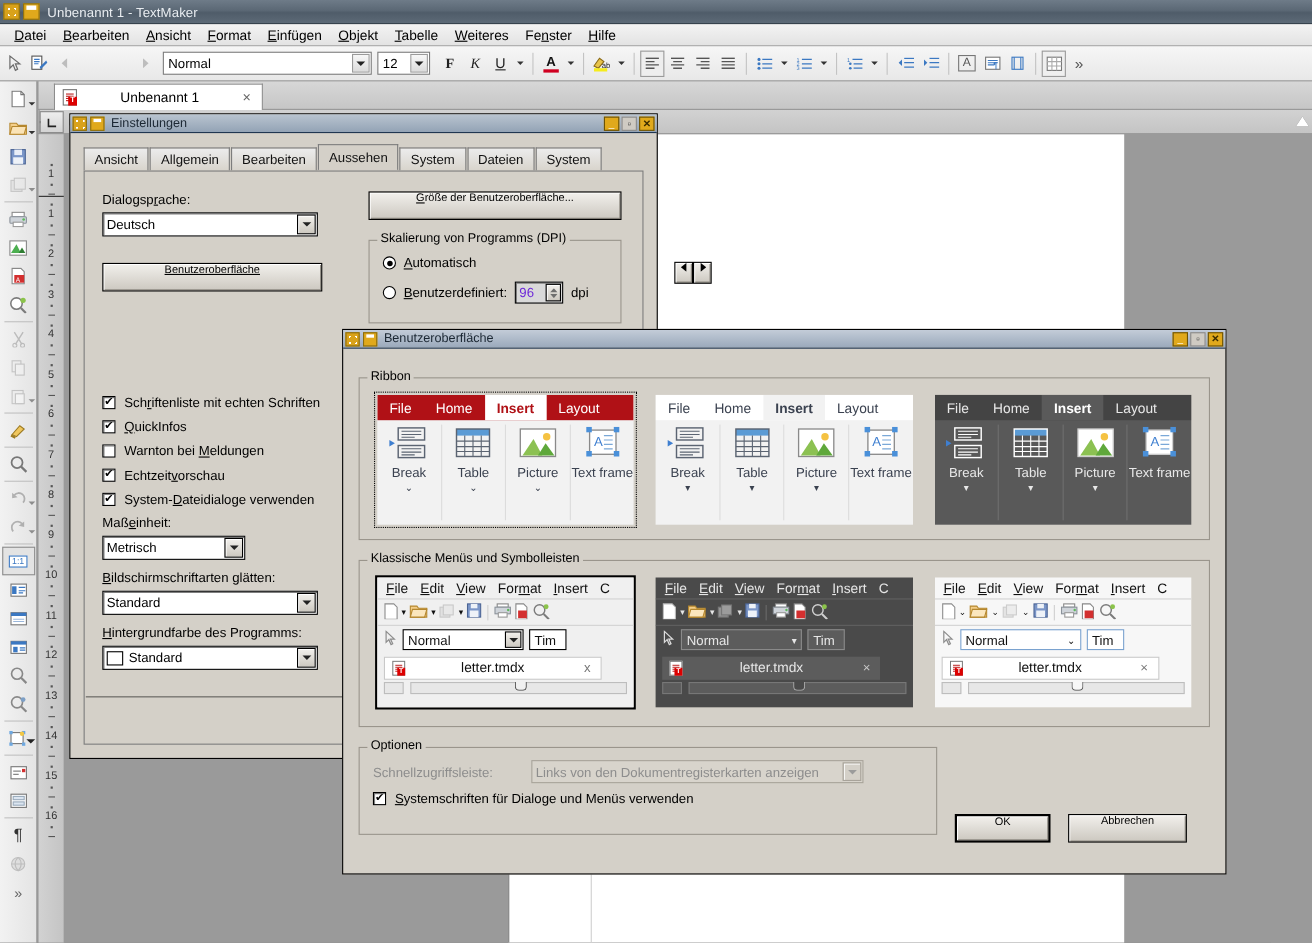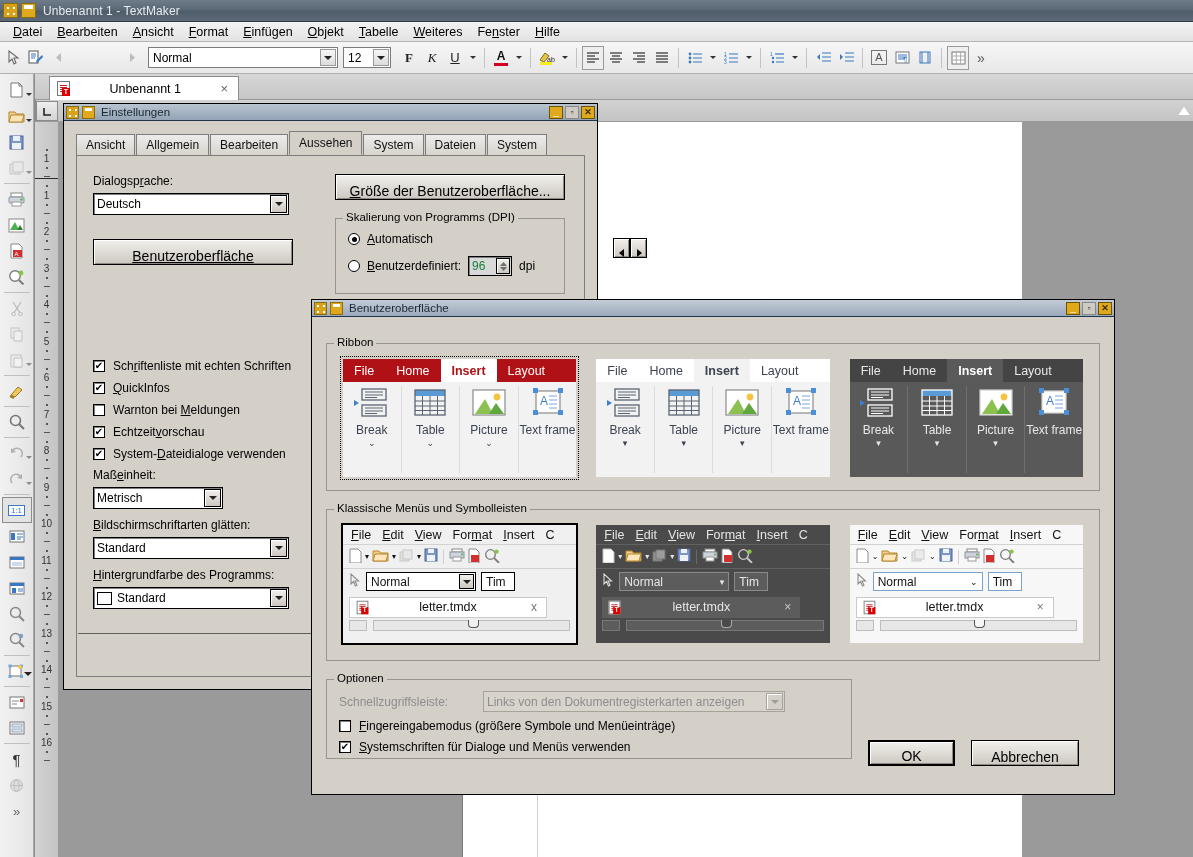--- a/index.html
+++ b/index.html
@@ -125,21 +125,21 @@
     background:linear-gradient(to bottom,#ececec,#d8d4cc);
     border:1px solid #7d7d7d; border-bottom:none; margin-right:1px;
     font-size:12px; color:#111;
   }
   .tab.sel{ height:24px; background:#d4d0c8; border-bottom:1px solid #d4d0c8; font-weight:normal;}
   .tabbody{ border:1px solid #7d7d7d; border-top:1px solid #7d7d7d; background:#d4d0c8;}
 
   .btn3d{
     background:linear-gradient(to bottom,#f2f0ec,#ccc8c0);
     border:1px solid #000; box-shadow: inset 1px 1px 0 #fff, inset -1px -1px 0 #8e8a82;
-    display:flex;align-items:flex-end;justify-content:center; font-size:14px; color:#000;
+    display:flex;align-items:flex-start;justify-content:center; font-size:10px; color:#000;
   }
   .field{
     background:#fff; border:1px solid #000;
     box-shadow: inset 1px 1px 0 #7f7f7f;
     display:flex; align-items:center; font-size:12px; padding-left:3px; position:relative;
   }
   .field .dd{
     position:absolute; right:1px; top:1px; bottom:1px; width:17px;
     background:linear-gradient(to bottom,#f2f0ec,#ccc8c0);
     border:1px solid #000; box-shadow: inset 1px 1px 0 #fff;
@@ -821,21 +821,21 @@
           <span class="lg">Skalierung von Programms (DPI)</span>
           <div style="display:flex;align-items:center;gap:7px;margin:13px 0 0 12px;">
             <span class="rdo">
                 <i></i>
               </span>
             <span class="lbl"><u class="m">A</u>utomatisch</span>
           </div>
           <div style="display:flex;align-items:center;gap:7px;margin:10px 0 0 12px;">
             <span class="rdo"></span>
             <span class="lbl"><u class="m">B</u>enutzerdefiniert:</span>
-            <span class="field" style="width:44px;height:20px;color:#15803d;background:#d9d9d9;">
+            <span class="field" style="width:44px;height:20px;color:#6d28d9;background:#d9d9d9;">
               <span>96</span>
               <span class="dd" style="width:14px;flex-direction:column;gap:1px;color:#888">
                 <svg width="7" height="4">
                     <path d="M3.5 0 L7 4 L0 4 Z" fill="#6f6f6f"></path>
                   </svg>
                 <svg width="7" height="4">
                     <path d="M3.5 4 L0 0 L7 0 Z" fill="#6f6f6f"></path>
                   </svg>
               </span>
             </span>
@@ -1281,24 +1281,20 @@
       <div style="display:flex;align-items:center;gap:10px;padding:11px 0 0 12px;">
         <span class="lbl dis" style="width:134px">Schnellzugriffsleiste:</span>
         <span class="field" style="width:302px;height:21px;background:#d8d4cc;color:#8d8d8d;border-color:#a8a39a;box-shadow:none;">
           <span>Links von den Dokumentregisterkarten anzeigen</span>
           <span class="dd" style="background:#d4d0c8;border-color:#a8a39a">
             <i style="width:0;height:0;border-left:4px solid transparent;border-right:4px solid transparent;border-top:4px solid #9b9b9b"></i>
           </span>
         </span>
       </div>
       <div style="display:flex;align-items:center;gap:8px;padding:7px 0 0 12px;">
-        <span class="cbx"></span>
-        <span class="lbl"><u class="m">F</u>ingereingabemodus (größere Symbole und Menüeinträge)</span>
-      </div>
-      <div style="display:flex;align-items:center;gap:8px;padding:7px 0 0 12px;">
         <span class="cbx">✔</span>
         <span class="lbl"><u class="m">S</u>ystemschriften für Dialoge und Menüs verwenden</span>
       </div>
     </div>
 
     <div class="abs" style="left:556px;top:440px;display:flex;gap:16px;">
       <span class="btn3d okbtn" style="width:87px;height:26px">
         <span>OK</span>
         </span>
       <span class="btn3d" style="width:108px;height:26px">

